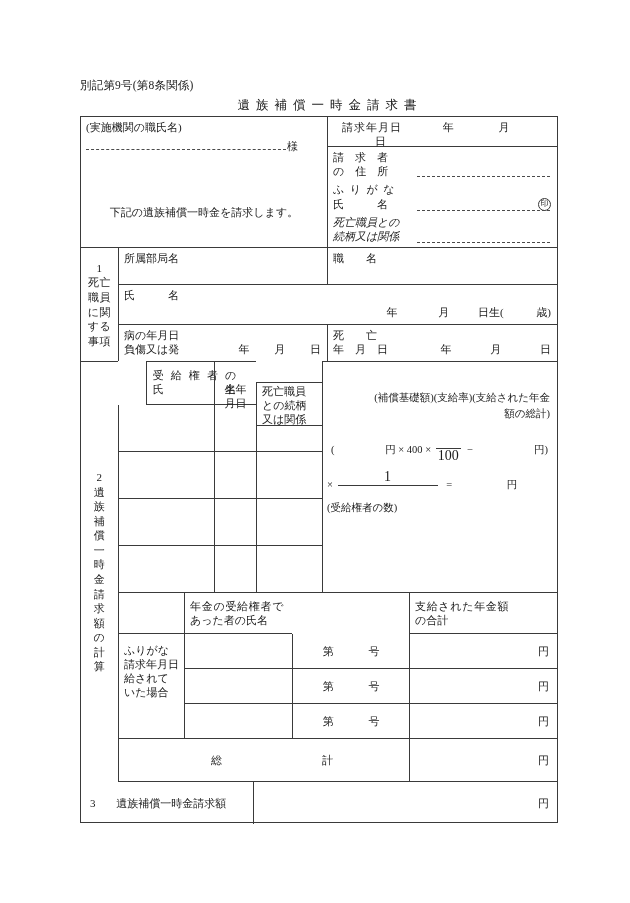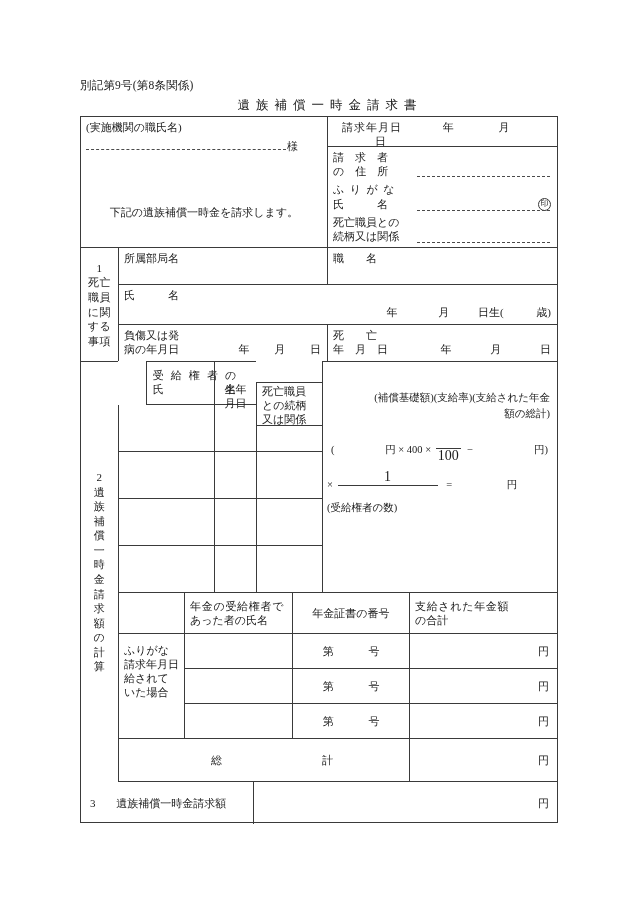--- a/index.html
+++ b/index.html
@@ -158,21 +158,21 @@
         <span class="dash" style="width:133px; position:absolute; left:84px; top:26px;"></span>
       </div>
       <div style="position:relative; height:33px;">
         <div style="position:absolute; left:0; top:0;">
           <span class="spread2" style="width:5.6em;">ふりがな</span>
         </div>
         <div style="position:absolute; left:0; top:15px;">氏　　　名</div>
         <span class="seal" style="position:absolute; left:205px; top:16px;">印</span>
         <span class="dash" style="width:133px; position:absolute; left:84px; top:28px;"></span>
       </div>
-      <div style="position:relative; height:32px;">
+      <div style="position:relative; height:32px;font-style:italic;">
         <div style="position:absolute; left:0; top:0;">死亡職員との</div>
         <div style="position:absolute; left:0; top:14px;">続柄又は関係</div>
         <span class="dash" style="width:133px; position:absolute; left:84px; top:27px;"></span>
       </div>
     </div>
 
     <div class="cell bt vlabel" style="left:0; top:130px; width:37px; height:114px;">
       <div>
         <span>1</span>
         <span>死亡</span>
@@ -194,22 +194,22 @@
       <div class="pad" style="padding-bottom:0;">氏　　　名</div>
       <div style="position:absolute; right:6px; top:20px; font-size:11px;" class="nowrap">
         <span>年</span>
         <span style="margin-left:38px;">月</span>
         <span style="margin-left:26px;">日生(</span>
         <span style="margin-left:30px;">歳)</span>
       </div>
     </div>
 
     <div class="cell bl pad" style="left:37px; top:208px; width:209px; height:36px;">
+      <div>病の年月日</div>
       <div>負傷又は発</div>
-      <div>病の年月日</div>
       <div style="position:absolute; right:6px; top:17px;" class="nowrap">
         <span>年</span>
         <span style="margin-left:22px;">月</span>
         <span style="margin-left:22px;">日</span>
       </div>
     </div>
     <div class="cell bl pad" style="left:246px; top:208px; width:230px; height:36px;">
       <div>死　　亡</div>
       <div>年　月　日</div>
       <div style="position:absolute; right:6px; top:17px;" class="nowrap">
@@ -299,23 +299,20 @@
       </div>
 
       <div class="formula" style="left:4px; top:138px;">(受給権者の数)</div>
     </div>
 
     <div class="cell bl bb" style="left:37px; top:476px; width:66px; height:41px;"></div>
     <div class="cell bl bb pad" style="left:103px; top:476px; width:108px; height:41px; padding-top:6px;">
       <div class="spread2" style="width:8.5em;">年金の受給権者で</div>
       <div>あった者の氏名</div>
     </div>
-    <div class="cell bl bb pad center" style="left:211px; top:476px; width:117px; height:41px; padding-top:13px;">
-      <span>年金証書の番号</span>
-    </div>
     <div class="cell bl bb pad" style="left:328px; top:476px; width:148px; height:41px; padding-top:6px;">
       <div class="spread2" style="width:8.5em;">支給された年金額</div>
       <div>の合計</div>
     </div>
 
     <div class="cell bl bb pad" style="left:37px; top:517px; width:66px; height:105px; padding-top:9px;">
       <div>ふりがな</div>
       <div>請求年月日</div>
       <div>給されて</div>
       <div>いた場合</div>

